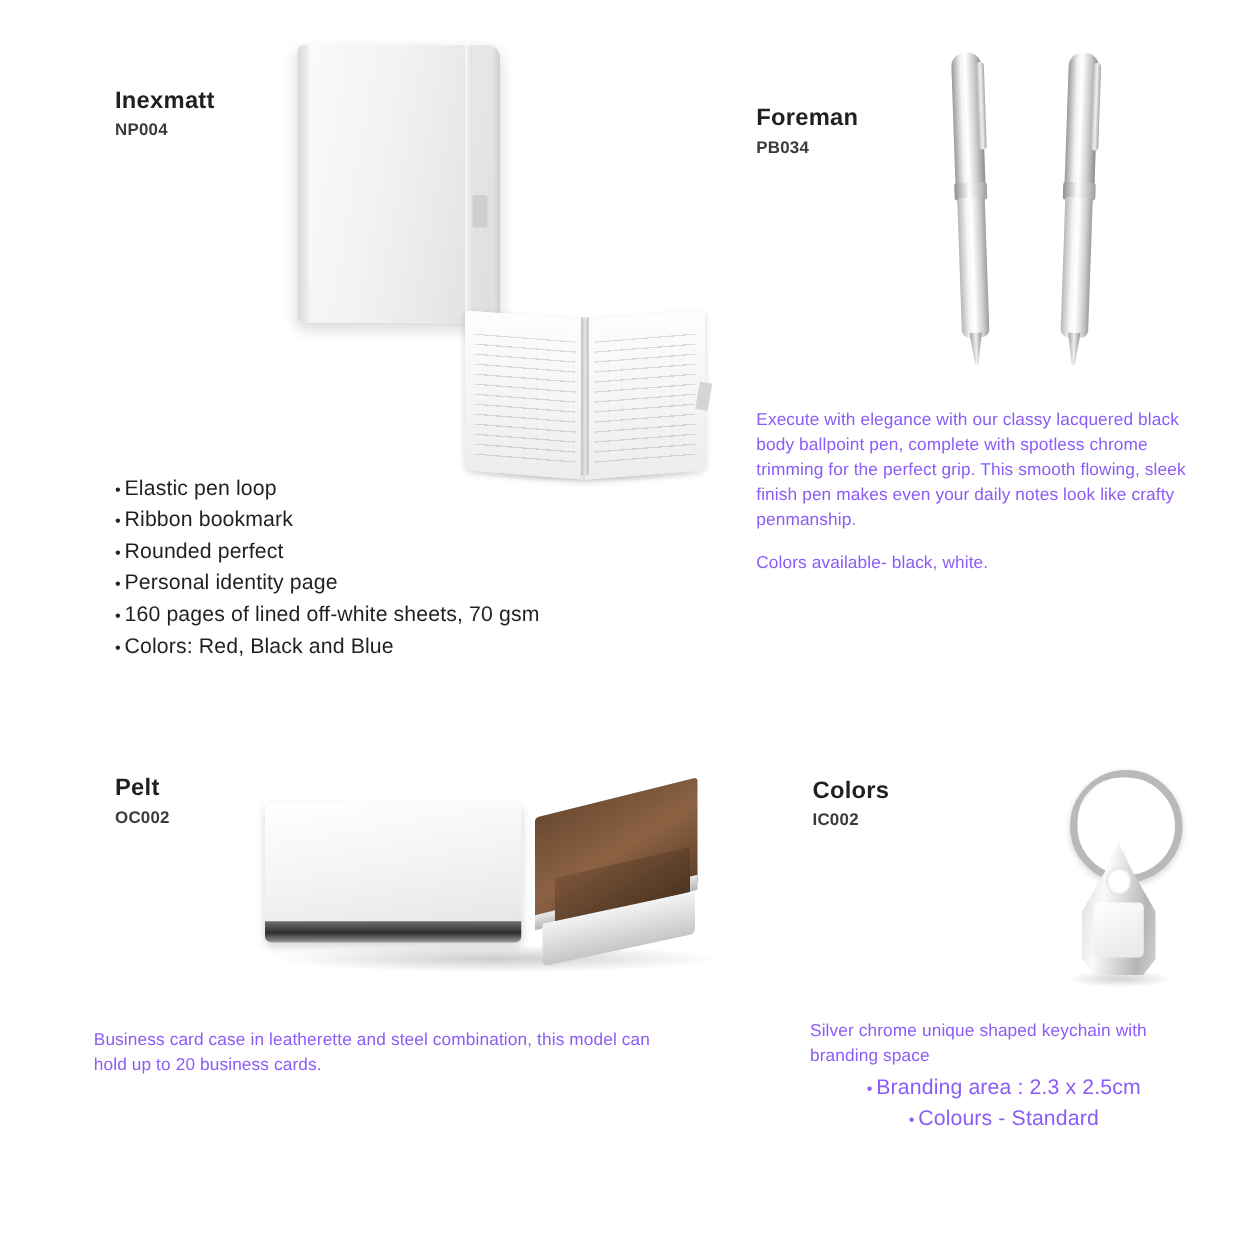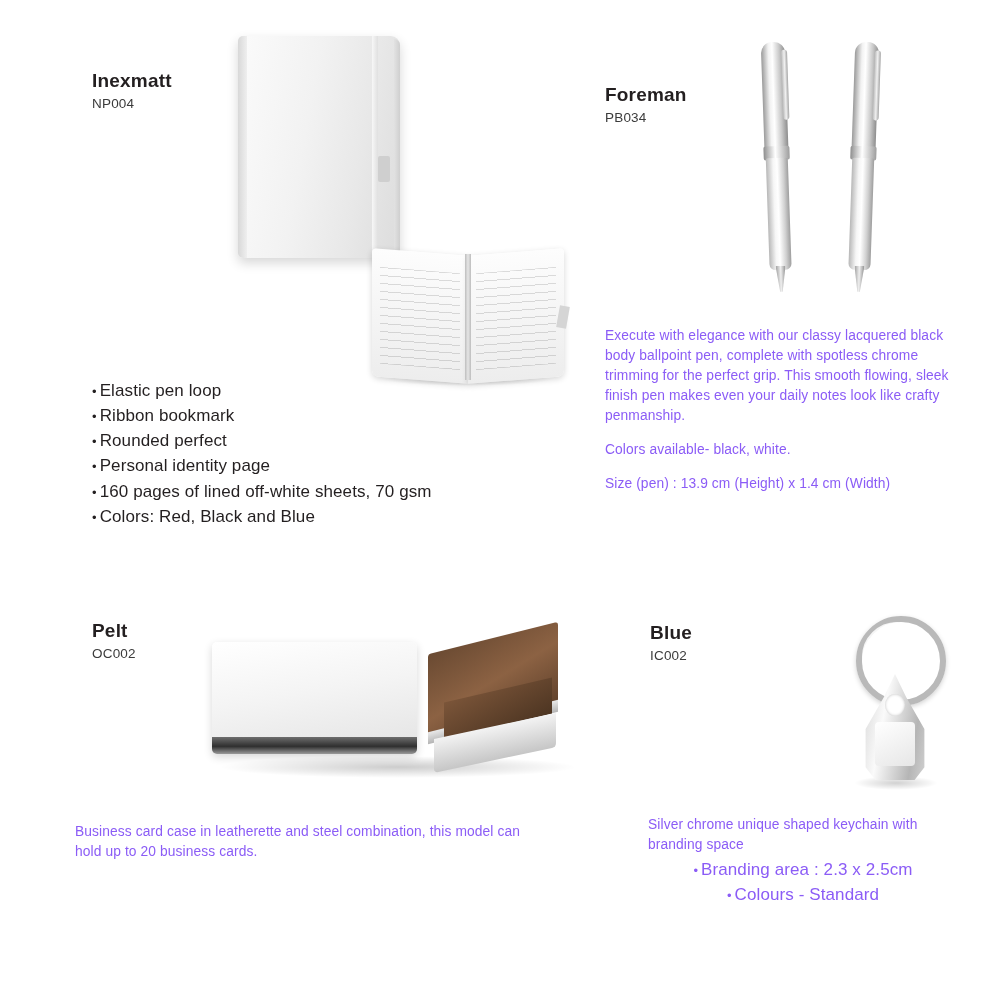--- a/index.html
+++ b/index.html
@@ -27,20 +27,21 @@
     font-weight: bold;
     letter-spacing: 0.2px;
     color: #231f20;
     margin: 0;
   }
   .prod-code {
     font-size: 13.5px;
     color: #3b3b3b;
     margin: 4px 0 0 0;
     letter-spacing: 0.2px;
+    font-weight: bold;
   }
   .body-text {
     font-size: 13.8px;
     line-height: 1.45;
     color: #8b5cf6;
     letter-spacing: 0.1px;
   }
   .body-text p { margin: 0 0 14px 0; }
   .body-text p:last-child { margin-bottom: 0; }
   .bullets {
@@ -292,21 +293,20 @@
       <div class="pen-clip"></div>
       <div class="pen-ring"></div>
       <div class="pen-barrel"></div>
       <div class="pen-tip"></div>
     </div>
   </div>
 
   <div id="blk-foreman-text" class="body-text">
     <p>Execute with elegance with our classy lacquered black body ballpoint pen, complete with spotless chrome trimming for the perfect grip. This smooth flowing, sleek finish pen makes even your daily notes look like crafty penmanship.</p>
     <p>Colors available- black, white.</p>
-    <p>Size (pen) : 13.9 cm (Height) x 1.4 cm (Width)</p>
   </div>
 
   <div id="blk-pelt-head">
     <p class="prod-title">Pelt</p>
     <p class="prod-code">OC002</p>
   </div>
 
   <div class="art" id="art-cardcase">
     <div class="cc-shadow"></div>
     <div class="cc-closed">
@@ -316,21 +316,21 @@
     <div class="cc-open-lid-edge"></div>
     <div class="cc-open-inner"></div>
     <div class="cc-open-base"></div>
   </div>
 
   <div id="blk-pelt-text" class="body-text">
     <p>Business card case in leatherette and steel combination, this model can hold up to 20 business cards.</p>
   </div>
 
   <div id="blk-gamut-head">
-    <p class="prod-title">Blue</p>
+    <p class="prod-title">Colors</p>
     <p class="prod-code">IC002</p>
   </div>
 
   <div class="art" id="art-keychain">
     <div class="kc-shadow"></div>
     <div class="kc-ring"></div>
     <div class="kc-ring-hi"></div>
     <div class="kc-body"></div>
     <div class="kc-hole"></div>
     <div class="kc-plate"></div>

